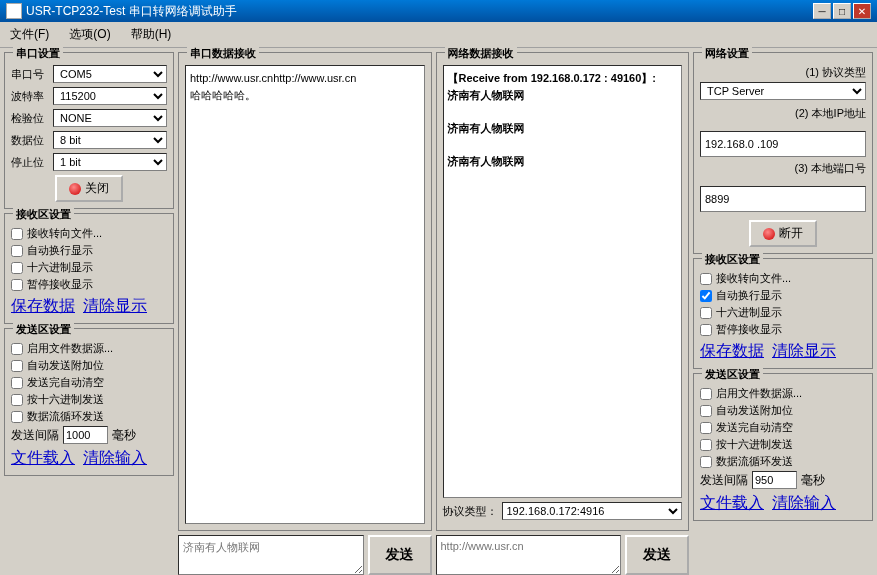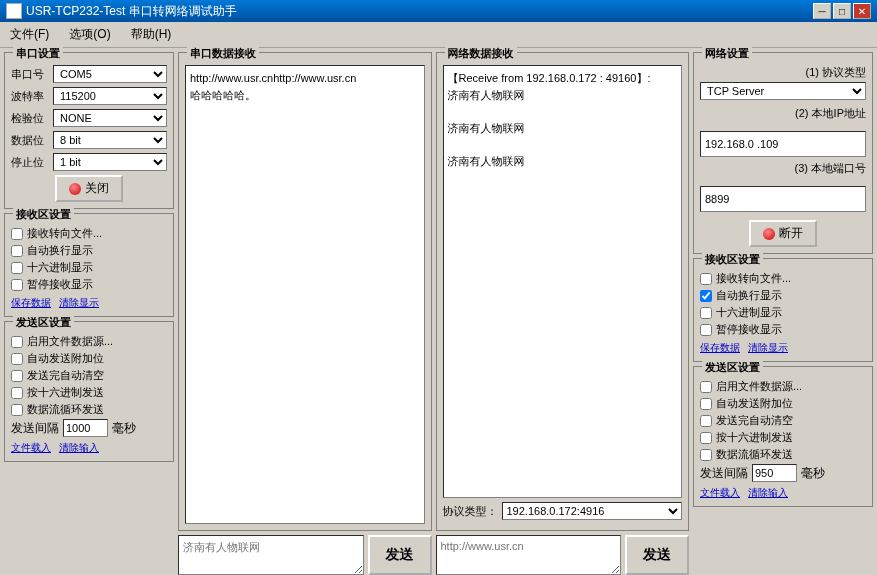--- a/index.html
+++ b/index.html
@@ -128,21 +128,21 @@
 
     .link-row {
       display: flex;
       gap: 8px;
       margin-top: 4px;
     }
     .link-text {
       color: #0000cc;
       text-decoration: underline;
       cursor: pointer;
-      font-size: 10px;
+      font-size: 16px;
     }
 
     .text-area-box {
       flex: 1;
       border: 1px inset #808080;
       background: white;
       padding: 4px;
       overflow-y: auto;
       font-size: 11px;
       line-height: 1.5;
@@ -387,21 +387,21 @@
       </div>
       <div class="send-row">
         <textarea class="send-input" placeholder="济南有人物联网" style=""></textarea>
         <button class="send-btn">发送</button>
       </div>
     </div>
 
     <div class="panel-col">
       <div class="receive-group" style="flex:1;">
         <span class="group-box-title">网络数据接收</span>
-        <div class="text-area-box" style="flex:1;">【Receive from 192.168.0.172 : 49160】:
+        <div class="text-area-box" style="flex:1;font-weight:bold;">【Receive from 192.168.0.172 : 49160】:
 济南有人物联网
 
 济南有人物联网
 
 济南有人物联网</div>
         <div class="connect-row" style="margin-top:4px;">
           <span class="connect-label">协议类型：</span>
           <select class="connect-select">
             <option>192.168.0.172:4916</option>
           </select>

